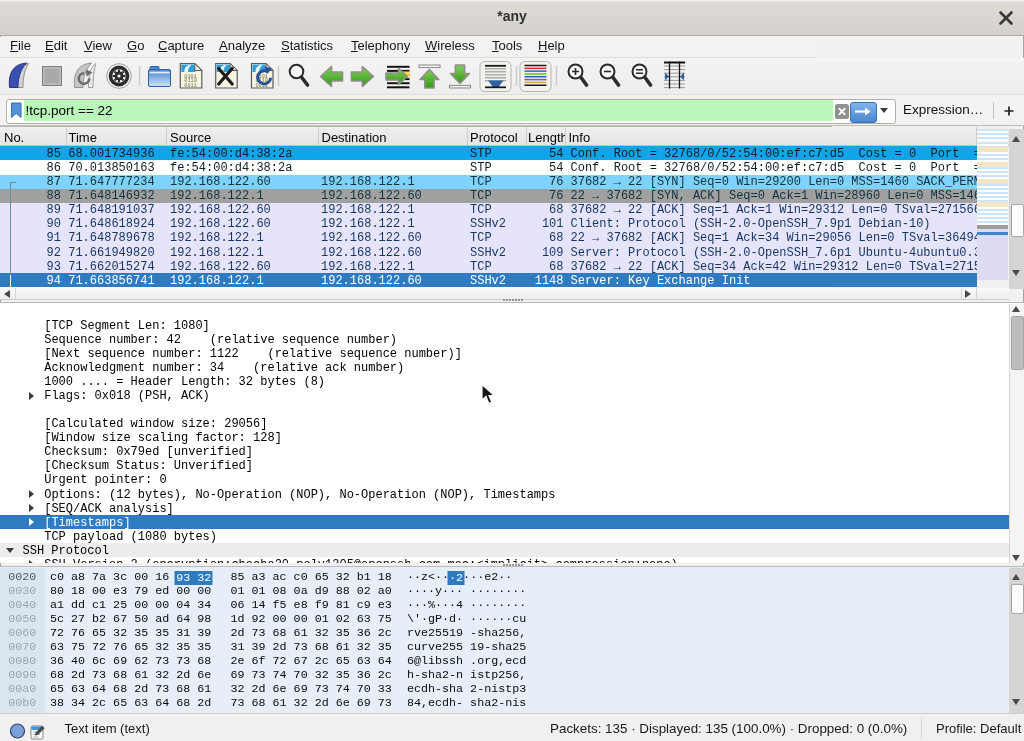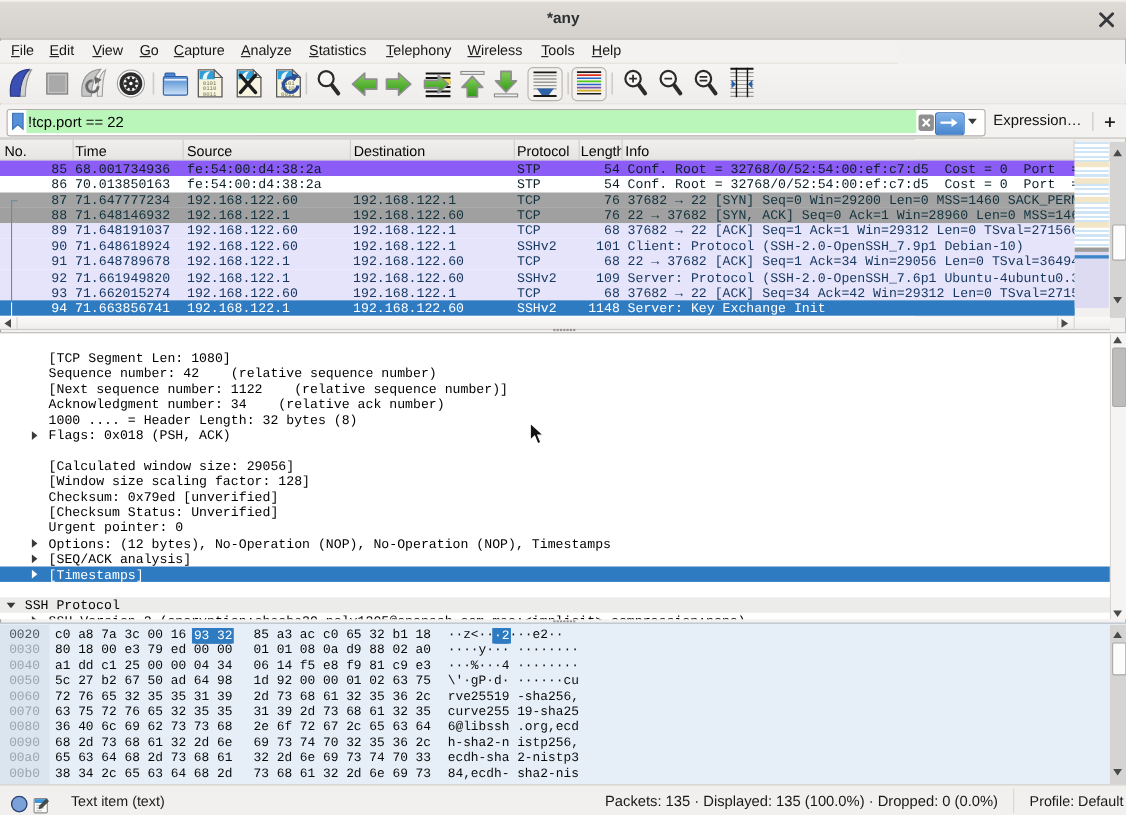--- a/index.html
+++ b/index.html
@@ -234,23 +234,23 @@
 <span style="left:528px;width:37px;overflow:hidden;">Length</span>
 <span style="left:568.5px;">Info</span>
 <div class="hd" style="left:65.6px"></div>
 <div class="hd" style="left:166.4px"></div>
 <div class="hd" style="left:317.5px"></div>
 <div class="hd" style="left:466.9px"></div>
 <div class="hd" style="left:525.5px"></div>
 <div class="hd" style="left:565.3px"></div>
 <div class="hd" style="left:976px"></div>
 </div>
-<div class="prow mono" style="top:19.3px;background:#8b5cf6;color:#0c1f28"><span class="c0">85</span><span class="c1">68.001734936</span><span class="c2">fe:54:00:d4:38:2a</span><span class="c3"></span><span class="c4">STP</span><span class="c5">54</span><span class="c6">Conf. Root = 32768/0/52:54:00:ef:c7:d5  Cost = 0  Port  = 0x8001</span></div>
+<div class="prow mono" style="top:19.3px;background:#0ea5e9;color:#0c1f28"><span class="c0">85</span><span class="c1">68.001734936</span><span class="c2">fe:54:00:d4:38:2a</span><span class="c3"></span><span class="c4">STP</span><span class="c5">54</span><span class="c6">Conf. Root = 32768/0/52:54:00:ef:c7:d5  Cost = 0  Port  = 0x8001</span></div>
 <div class="prow mono" style="top:33.4px;background:#ffffff;color:#0c1f28"><span class="c0">86</span><span class="c1">70.013850163</span><span class="c2">fe:54:00:d4:38:2a</span><span class="c3"></span><span class="c4">STP</span><span class="c5">54</span><span class="c6">Conf. Root = 32768/0/52:54:00:ef:c7:d5  Cost = 0  Port  = 0x8001</span></div>
-<div class="prow mono" style="top:47.5px;background:#a3a3a3;color:#12333f"><span class="c0">87</span><span class="c1">71.647777234</span><span class="c2">192.168.122.60</span><span class="c3">192.168.122.1</span><span class="c4">TCP</span><span class="c5">76</span><span class="c6">37682 → 22 [SYN] Seq=0 Win=29200 Len=0 MSS=1460 SACK_PERM=1 TSval=2715661315 TSecr=0 WS=128</span></div>
+<div class="prow mono" style="top:47.5px;background:#7dd3fc;color:#12333f"><span class="c0">87</span><span class="c1">71.647777234</span><span class="c2">192.168.122.60</span><span class="c3">192.168.122.1</span><span class="c4">TCP</span><span class="c5">76</span><span class="c6">37682 → 22 [SYN] Seq=0 Win=29200 Len=0 MSS=1460 SACK_PERM=1 TSval=2715661315 TSecr=0 WS=128</span></div>
 <div class="prow mono" style="top:61.599999999999994px;background:#a0a0a0;color:#12333f"><span class="c0">88</span><span class="c1">71.648146932</span><span class="c2">192.168.122.1</span><span class="c3">192.168.122.60</span><span class="c4">TCP</span><span class="c5">76</span><span class="c6">22 → 37682 [SYN, ACK] Seq=0 Ack=1 Win=28960 Len=0 MSS=1460 SACK_PERM=1 TSval=3649495712 TSecr=2715661315 WS=128</span></div>
 <div class="prow mono" style="top:75.7px;background:#e5e4fb;color:#15365e"><span class="c0">89</span><span class="c1">71.648191037</span><span class="c2">192.168.122.60</span><span class="c3">192.168.122.1</span><span class="c4">TCP</span><span class="c5">68</span><span class="c6">37682 → 22 [ACK] Seq=1 Ack=1 Win=29312 Len=0 TSval=2715661566 TSecr=3649495712</span></div>
 <div class="prow mono" style="top:89.8px;background:#e5e4fb;color:#15365e"><span class="c0">90</span><span class="c1">71.648618924</span><span class="c2">192.168.122.60</span><span class="c3">192.168.122.1</span><span class="c4">SSHv2</span><span class="c5">101</span><span class="c6">Client: Protocol (SSH-2.0-OpenSSH_7.9p1 Debian-10)</span></div>
 <div class="prow mono" style="top:103.89999999999999px;background:#e5e4fb;color:#15365e"><span class="c0">91</span><span class="c1">71.648789678</span><span class="c2">192.168.122.1</span><span class="c3">192.168.122.60</span><span class="c4">TCP</span><span class="c5">68</span><span class="c6">22 → 37682 [ACK] Seq=1 Ack=34 Win=29056 Len=0 TSval=3649495713 TSecr=2715661316</span></div>
 <div class="prow mono" style="top:118.0px;background:#e5e4fb;color:#15365e"><span class="c0">92</span><span class="c1">71.661949820</span><span class="c2">192.168.122.1</span><span class="c3">192.168.122.60</span><span class="c4">SSHv2</span><span class="c5">109</span><span class="c6">Server: Protocol (SSH-2.0-OpenSSH_7.6p1 Ubuntu-4ubuntu0.3)</span></div>
 <div class="prow mono" style="top:132.1px;background:#e5e4fb;color:#15365e"><span class="c0">93</span><span class="c1">71.662015274</span><span class="c2">192.168.122.60</span><span class="c3">192.168.122.1</span><span class="c4">TCP</span><span class="c5">68</span><span class="c6">37682 → 22 [ACK] Seq=34 Ack=42 Win=29312 Len=0 TSval=2715661330 TSecr=3649495725</span></div>
 <div class="prow mono" style="top:146.2px;background:#2e7bc2;color:#ffffff"><span class="c0">94</span><span class="c1">71.663856741</span><span class="c2">192.168.122.1</span><span class="c3">192.168.122.60</span><span class="c4">SSHv2</span><span class="c5">1148</span><span class="c6">Server: Key Exchange Init</span></div>
 <div class="abs" style="left:9.5px;top:55px;width:6.5px;height:1px;background:#6b8d99"></div>
 <div class="abs" style="left:9.5px;top:55px;width:1px;height:92.5px;background:#6b8d99"></div>
 <div class="abs" style="left:9.5px;top:147.5px;width:1px;height:13px;background:#ffffff"></div>
@@ -292,20 +292,21 @@
 <div class="drow mono" style="top:127.75px;color:#000"><span style="left:44.2px">[Window size scaling factor: 128]</span></div>
 <div class="drow mono" style="top:141.8px;color:#000"><span style="left:44.2px">Checksum: 0x79ed [unverified]</span></div>
 <div class="drow mono" style="top:155.85000000000002px;color:#000"><span style="left:44.2px">[Checksum Status: Unverified]</span></div>
 <div class="drow mono" style="top:169.90000000000003px;color:#000"><span style="left:44.2px">Urgent pointer: 0</span></div>
 <div class="drow mono" style="top:183.95000000000002px;color:#000"><span style="left:44.2px">Options: (12 bytes), No-Operation (NOP), No-Operation (NOP), Timestamps</span></div>
 <div class="tri" style="left:28.5px;top:187.15px;border-left-color:#3a3a3a"></div>
 <div class="drow mono" style="top:198.00000000000003px;color:#000"><span style="left:44.2px">[SEQ/ACK analysis]</span></div>
 <div class="tri" style="left:28.5px;top:201.20000000000002px;border-left-color:#3a3a3a"></div>
 <div class="drow mono" style="top:212.05px;background:#2e7bc2;color:#fff"><span style="left:44.2px">[Timestamps]</span></div>
 <div class="tri" style="left:28.5px;top:215.25px;border-left-color:#fff"></div>
+<div class="drow mono" style="top:226.10000000000002px;color:#000"><span style="left:44.2px">TCP payload (1080 bytes)</span></div>
 <div class="drow mono" style="top:240.15000000000003px;background:#ececeb;color:#000"><span style="left:22.5px">SSH Protocol</span></div>
 <div class="abs" style="left:6px;top:244.65000000000003px;width:0;height:0;border-top:5.5px solid #3a3a3a;border-left:4px solid transparent;border-right:4px solid transparent"></div>
 <div class="drow mono" style="top:254.20000000000002px;color:#000"><span style="left:44.2px">SSH Version 2 (encryption:chacha20-poly1305@openssh.com mac:&lt;implicit&gt; compression:none)</span></div>
 <div class="tri" style="left:28.5px;top:257.40000000000003px;border-left-color:#3a3a3a"></div>
 <div class="abs" style="left:1009px;top:1px;width:15px;height:259px;background:#f5f4f2;border-left:1px solid #d8d6d4"></div>
 <div class="aru" style="left:1012px;top:3px"></div>
 <div class="ard" style="left:1012px;top:252px"></div>
 <div class="sbthumbg" style="left:1010.5px;top:13px;width:11px;height:52px"></div>
 </div>
 <svg class="abs" style="left:481px;top:383px" width="15" height="22">

